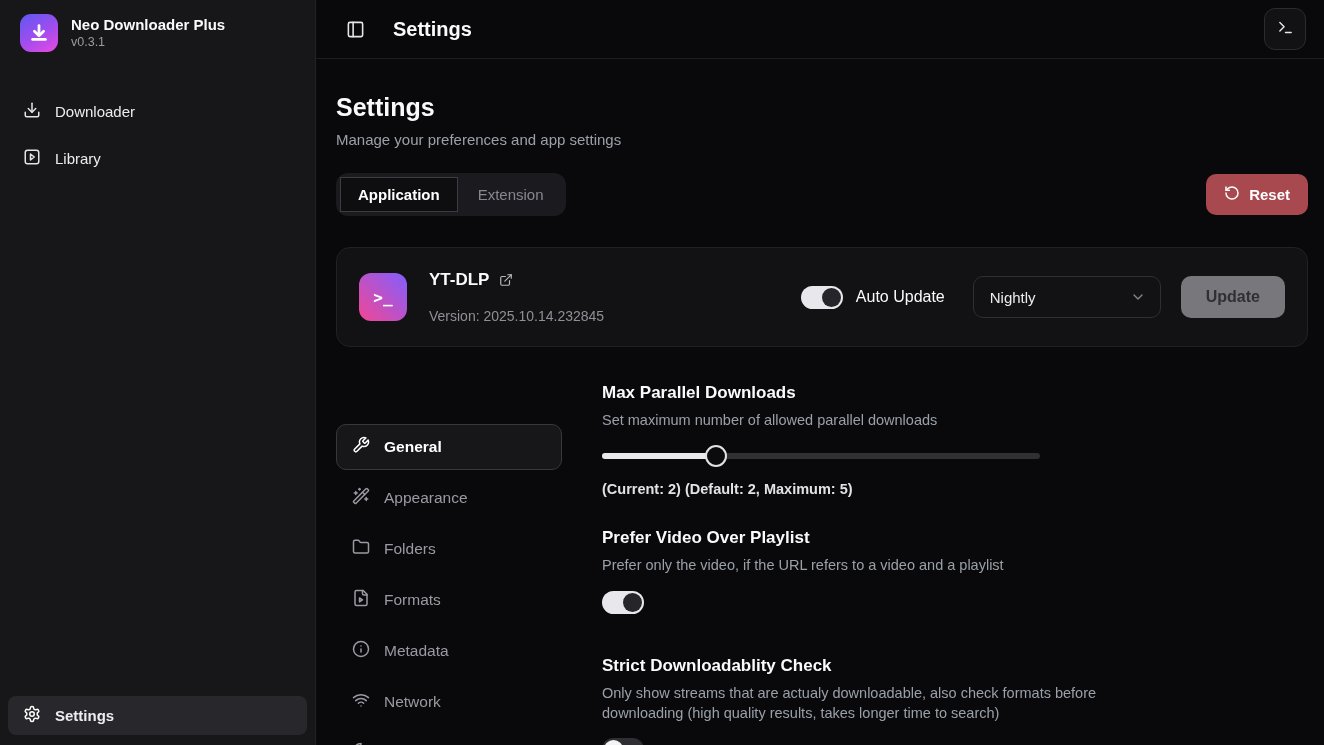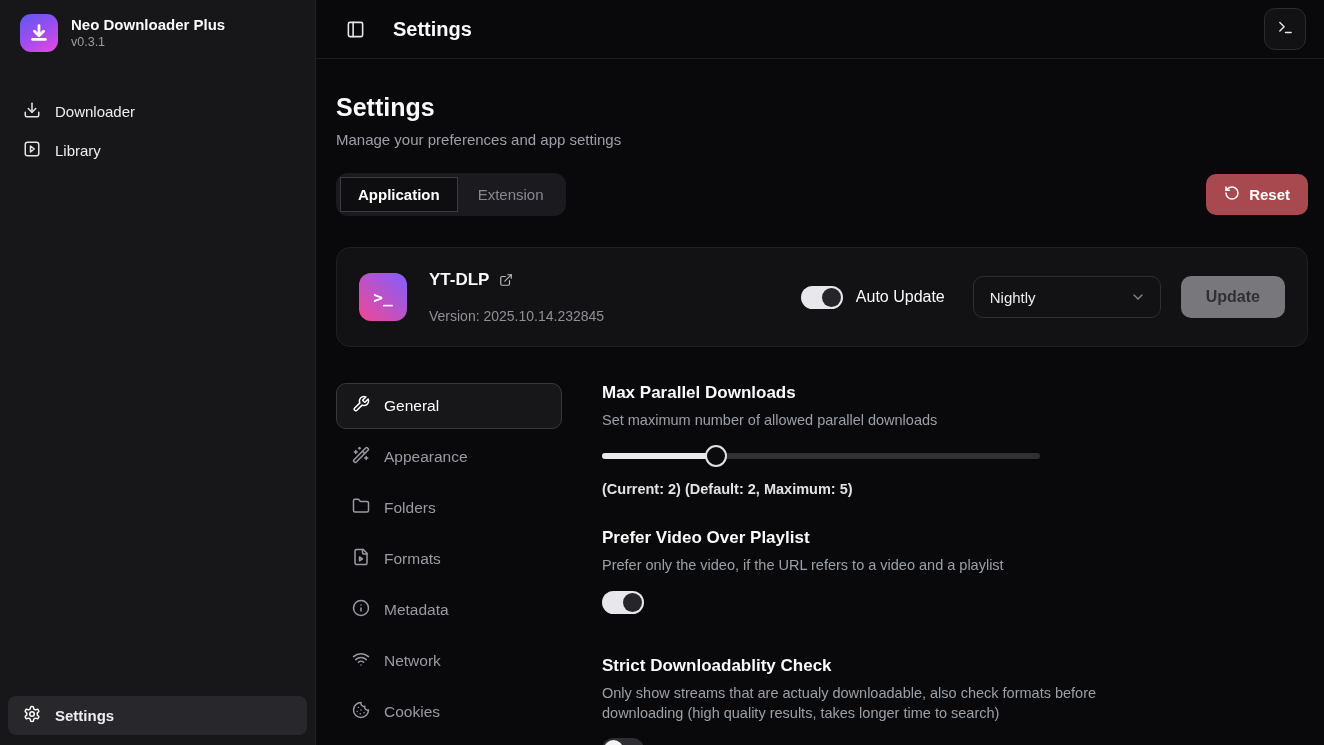--- a/index.html
+++ b/index.html
@@ -19,21 +19,21 @@
   }
   .brand { display:flex; align-items:center; gap:13px; padding:4px 12px; }
   .brand-icon {
     width:38px; height:38px; border-radius:11px; flex:none;
     background:linear-gradient(150deg,#5d58f2 0%,#a44cee 55%,#e94ae0 100%);
     display:flex; align-items:center; justify-content:center;
   }
   .brand-text { line-height:1.25; }
   .brand-name { font-size:15px; font-weight:bold; }
   .brand-ver { font-size:12.5px; color:#9a9aa2; }
-  .side-nav { margin-top:36px; display:flex; flex-direction:column; }
+  .side-nav { margin-top:36px; display:flex; flex-direction:column; gap:8px; }
   .side-item {
     display:flex; align-items:center; gap:14px;
     padding:9px 15px; border-radius:8px;
     font-size:15px; color:#ededf0; cursor:pointer;
   }
   .side-item svg { flex:none; }
   .side-bottom { margin-top:auto; }
   .side-item.active { background:#28282c; font-weight:bold; }
 
   
@@ -109,21 +109,21 @@
 
   
   .settings-body { display:flex; margin-top:36px; }
   .settings-nav { width:226px; min-width:226px; display:flex; flex-direction:column; gap:5px; }
   .snav-item {
     display:flex; align-items:center; gap:14px;
     padding:11px 15px; font-size:15.5px; color:#9a9aa3;
     border:1px solid transparent; border-radius:10px; cursor:pointer;
   }
   .snav-item svg { flex:none; }
-  .snav-item.active { background:#17171a; border-color:#37373d; color:#ffffff; font-weight:normal; }
+  .snav-item.active { background:#17171a; border-color:#37373d; color:#ffffff; font-weight:bold;margin-top:41px; }
 
   .settings-panel { margin-left:40px; flex:1; min-width:0; }
   .setting-block { margin-bottom:31px; }
   .setting-title { font-size:17px; font-weight:bold; margin:0; }
   .setting-desc { font-size:14.5px; color:#9aa0a8; margin-top:7px; max-width:516px; line-height:1.4; }
   .setting-info { font-size:14.5px; font-weight:bold; color:#e2e2e6; margin-top:13px; }
 
   .slider { position:relative; width:438px; height:24px; margin-top:14px; }
   .slider-track { position:absolute; left:0; right:0; top:9px; height:6px; background:#2f2f34; border-radius:3px; }
   .slider-fill { position:absolute; left:0; top:9px; height:6px; background:#e9e9ed; border-radius:3px 0 0 3px; }

